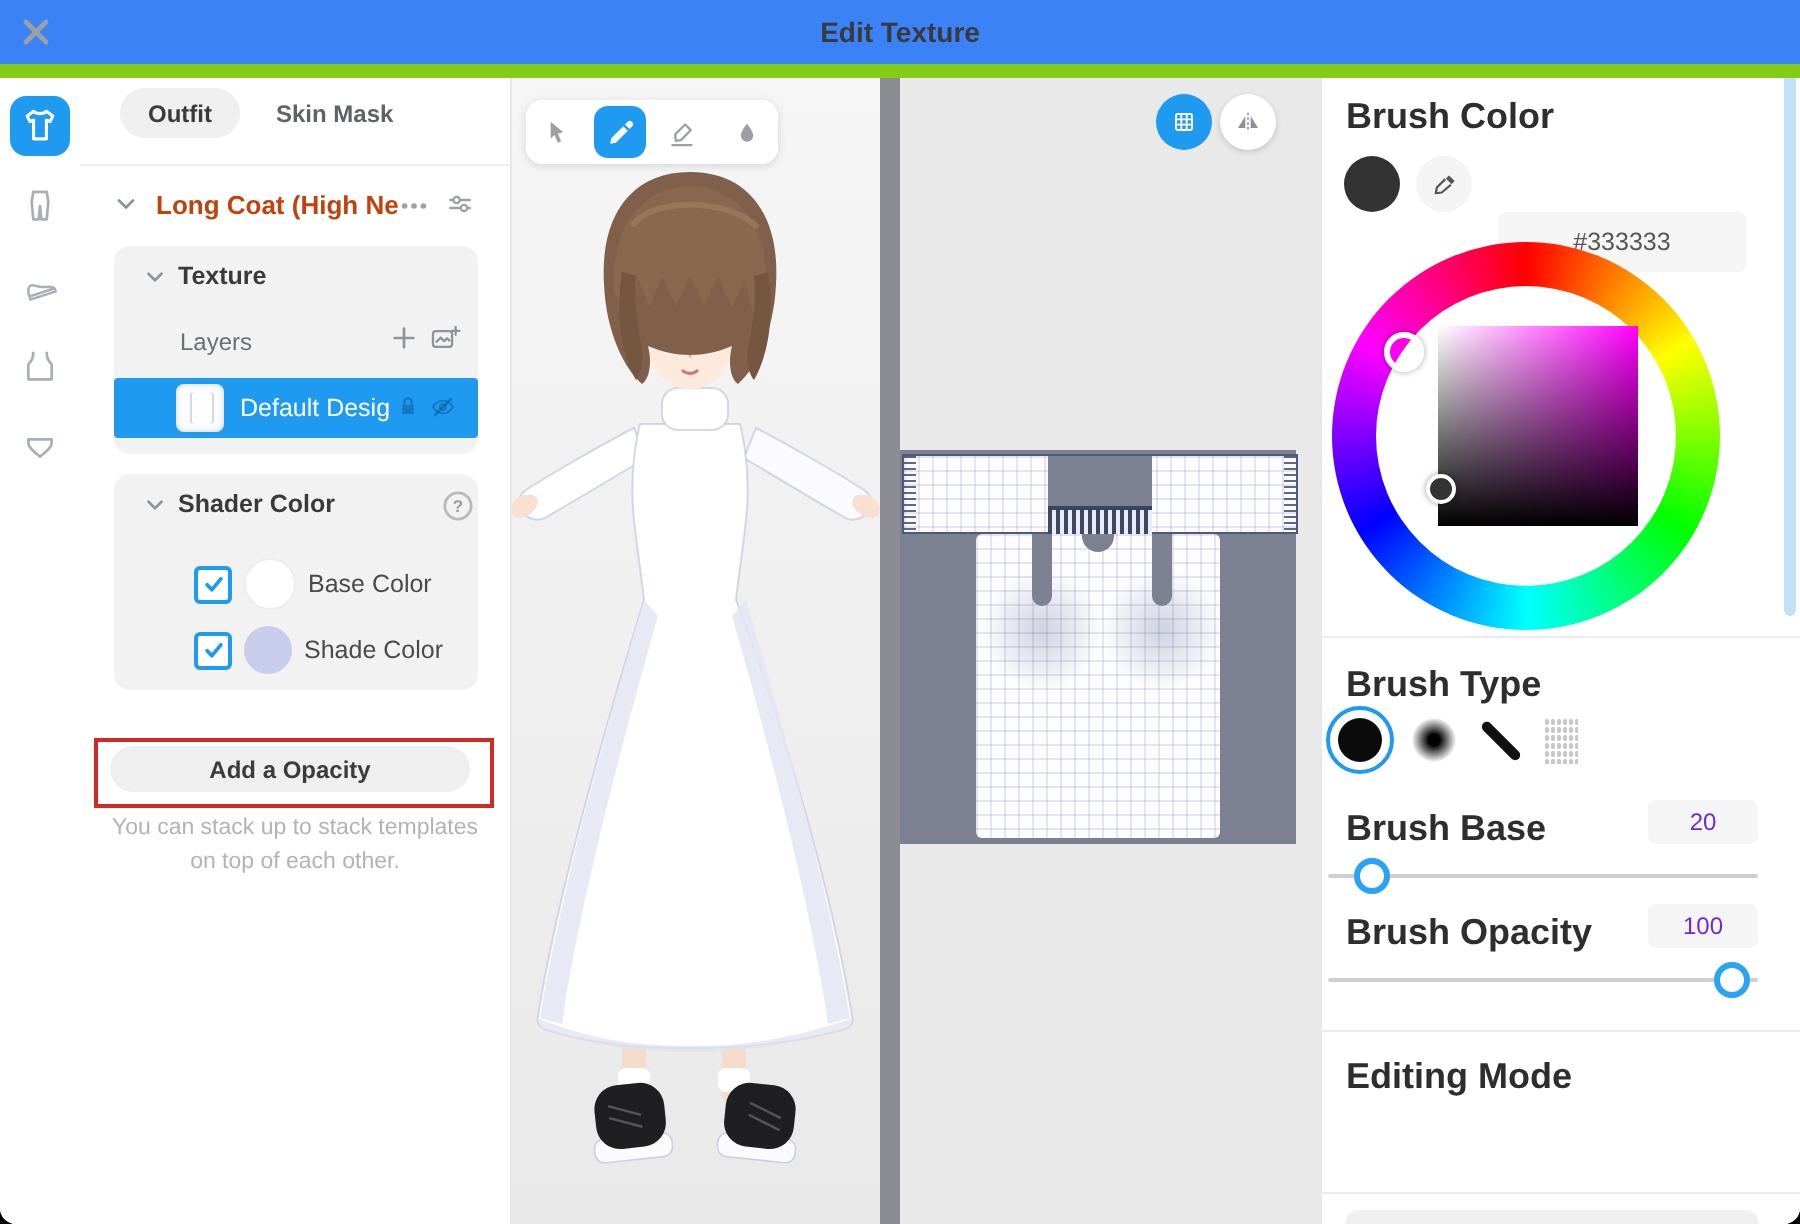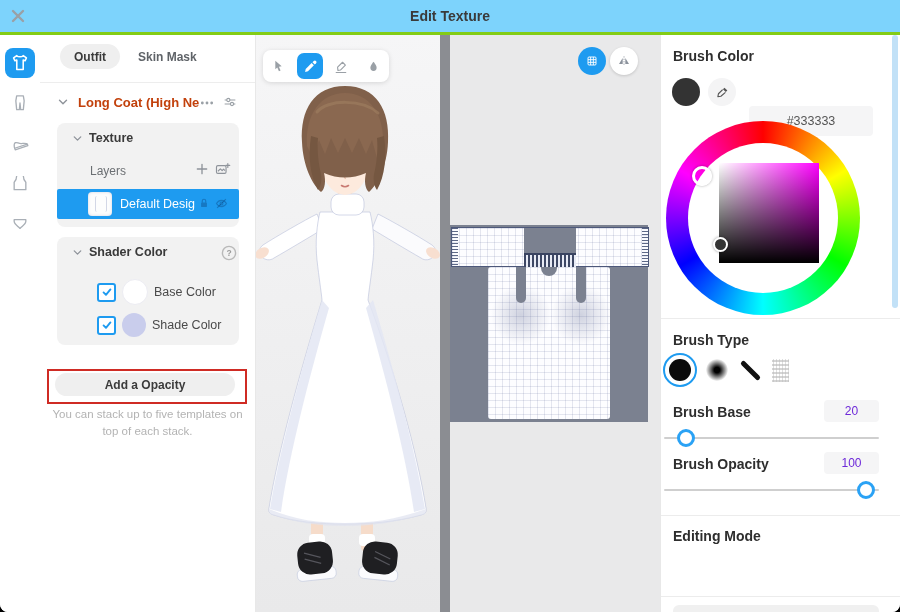--- a/index.html
+++ b/index.html
@@ -1,20 +1,20 @@
 <!DOCTYPE html>
 <html><head>
 <meta charset="utf-8">
 <style>
   html,body{margin:0;padding:0;background:#000;}
   .win{position:relative;width:900px;height:612px;background:#fff;overflow:hidden;
        font-family:"Liberation Sans",sans-serif;border-radius:0 0 8px 8px;}
   .abs{position:absolute;}
   
-  .hdr{position:absolute;top:0;left:0;right:0;height:32px;background:#7dd3fc;border-bottom:3px solid #84cc16;z-index:30;}
+  .hdr{position:absolute;top:0;left:0;right:0;height:32px;background:#3b82f6;border-bottom:7px solid #84cc16;z-index:30;}
   .hdr-title{position:absolute;left:0;right:0;top:8px;text-align:center;font-size:14px;font-weight:bold;color:#3a3a3a;}
   .close{position:absolute;left:10px;top:8px;width:16px;height:16px;color:#9aa0a6;cursor:pointer;}
   
   .rail{position:absolute;top:32px;left:0;width:40px;bottom:0;background:#fff;border-right:1px solid #e8e8e8;z-index:10;}
   .rail-btn{position:absolute;left:5px;width:30px;height:30px;border-radius:8px;display:flex;align-items:center;justify-content:center;color:#a9afb6;cursor:pointer;}
   .rail-btn.act{background:#1e9bf0;color:#fff;}
   
   .lp{position:absolute;top:32px;left:40px;width:215px;bottom:0;background:#fff;border-right:1px solid #e8e8e8;z-index:10;}
   .tab-pill{position:absolute;top:12px;height:25px;border-radius:13px;display:flex;align-items:center;padding:0 14px;font-size:12px;font-weight:bold;color:#3a3a3a;cursor:pointer;}
   .tab-pill.on{background:#efefef;}
@@ -63,21 +63,21 @@
       radial-gradient(circle at 33px 48px,rgba(100,110,150,.30),transparent 30px),
       radial-gradient(circle at 93px 48px,rgba(100,110,150,.30),transparent 30px);}
   .slot{position:absolute;top:0;width:10px;height:36px;background:#7b8190;border-radius:0 0 5px 5px;}
   .slot.l{left:28px;} .slot.r{left:88px;}
   .semi{position:absolute;left:53px;top:0;width:16px;height:9px;background:#7b8190;border-radius:0 0 9px 9px;}
   .uv-btn{position:absolute;top:15px;width:28px;height:28px;border-radius:50%;display:flex;align-items:center;justify-content:center;cursor:pointer;}
   .uv-btn.grid{left:128px;background:#1e9bf0;color:#fff;}
   .uv-btn.mir{left:160px;background:#fff;color:#8b929c;box-shadow:0 1px 3px rgba(0,0,0,.16);}
   
   .rp{position:absolute;top:32px;left:660px;width:240px;bottom:0;background:#fff;border-left:1px solid #e8e8e8;z-index:10;}
-  .rp-lbl{position:absolute;left:12px;font-size:14px;font-weight:bold;color:#2e2e2e;}
+  .rp-lbl{position:absolute;left:12px;font-size:18px;font-weight:bold;color:#2e2e2e;}
   .swatch-big{position:absolute;left:11px;top:46px;width:28px;height:28px;border-radius:50%;cursor:pointer;}
   .drop-btn{position:absolute;left:47px;top:46px;width:28px;height:28px;border-radius:50%;background:#f4f4f5;color:#555;display:flex;align-items:center;justify-content:center;cursor:pointer;}
   .hex{position:absolute;left:88px;top:46px;width:120px;height:28px;background:#f5f5f6;border:none;border-radius:4px;text-align:center;font-size:12.5px;color:#555;font-family:"Liberation Sans",sans-serif;margin-top:28px;}
   .ring{position:absolute;left:5px;top:89px;width:194px;height:194px;border-radius:50%;
         background:conic-gradient(#f00 0deg,#ff0 60deg,#0f0 120deg,#0ff 180deg,#00f 240deg,#f0f 300deg,#f00 360deg);cursor:pointer;}
   .ring-hole{position:absolute;left:22px;top:22px;width:150px;height:150px;border-radius:50%;background:#fff;}
   .sv{position:absolute;left:58px;top:131px;width:100px;height:100px;cursor:pointer;
       background:linear-gradient(to top,#000,rgba(0,0,0,0)),linear-gradient(to right,#fff,#f0f);}
   .hue-knob{position:absolute;left:31px;top:134px;width:14px;height:14px;border:3px solid #fff;border-radius:50%;box-shadow:0 0 3px rgba(0,0,0,.35);cursor:pointer;}
   .sv-knob{position:absolute;left:52px;top:205px;width:11px;height:11px;border:2px solid #fff;border-radius:50%;background:#333;box-shadow:0 0 3px rgba(0,0,0,.4);cursor:pointer;}
@@ -255,21 +255,21 @@
               <path d="M5,19 L19,5" stroke-width="2"></path>
             </svg>
           </span>
       </div>
     </div>
 
     <div class="red-box"></div>
     <div class="tpl-btn">
         <span>Add a Opacity</span>
       </div>
-    <div class="hint">You can stack up to five templates on top of each stack.</div>
+    <div class="hint">You can stack up to stack templates on top of each other.</div>
   </div>
 
   <div class="vp">
     <div class="tb">
       <span class="tool">
           <svg width="17" height="17" viewBox="0 0 24 24">
             <path d="M7.5,4 L16.5,11.5 L12.6,12.4 L14.9,17.8 L12.6,18.8 L10.3,13.4 L7.5,15.9 Z" fill="currentColor"></path>
           </svg>
         </span>
       <span class="tool act">

